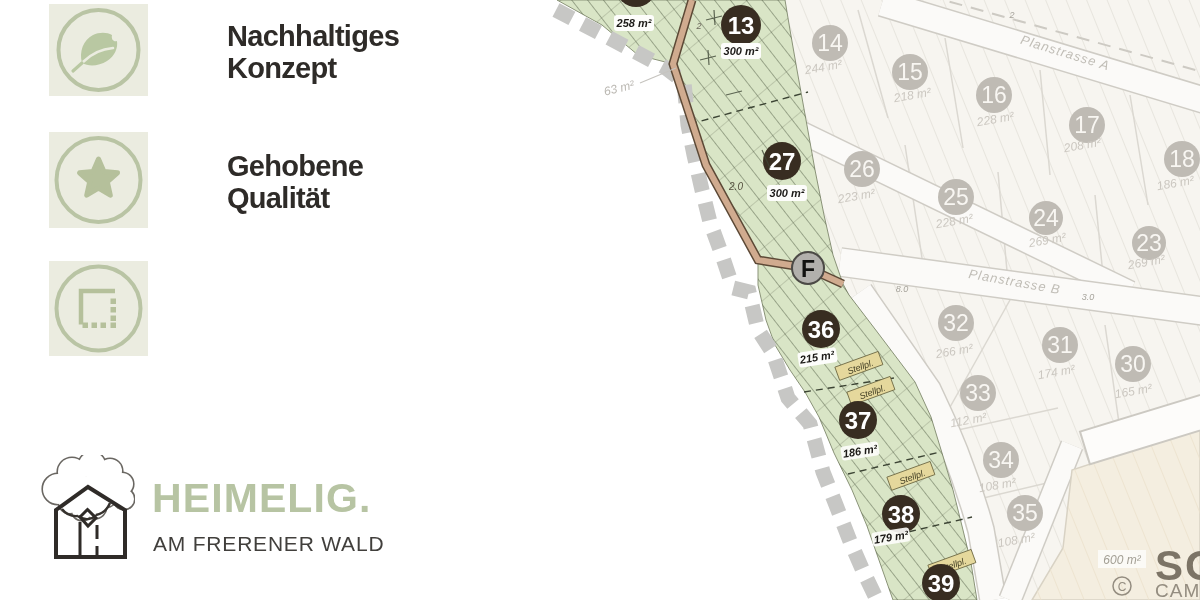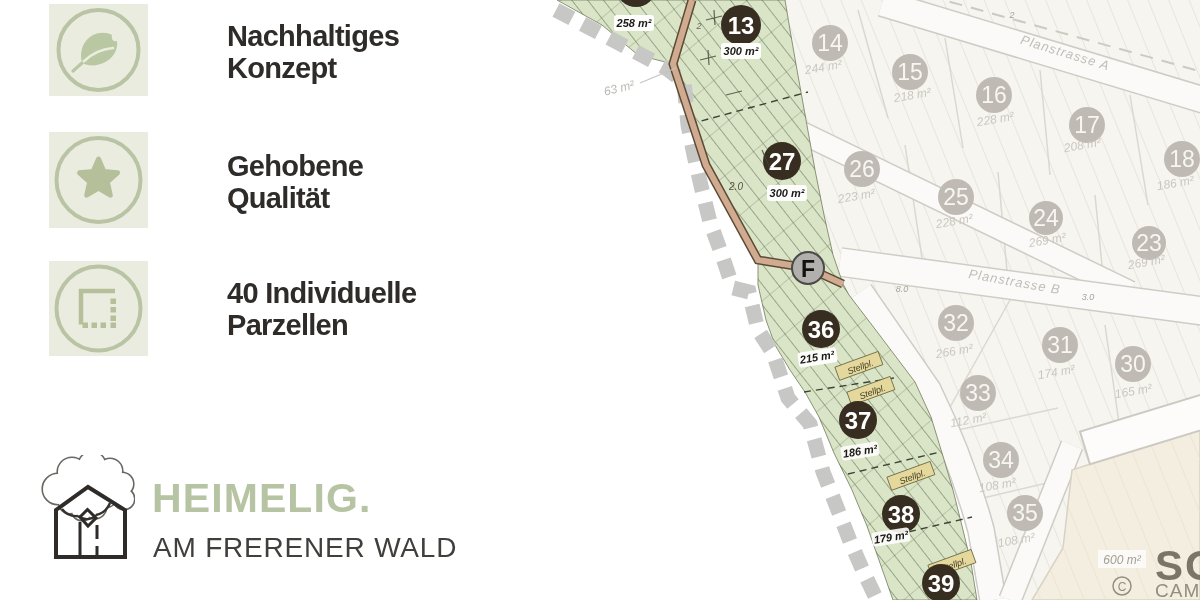--- a/index.html
+++ b/index.html
@@ -265,21 +265,20 @@
         <rect x="61.5" y="54.5" width="5.5" height="5.5"></rect>
   <rect x="33.5" y="61.5" width="5.5" height="5.5"></rect>
         <rect x="42.5" y="61.5" width="5.5" height="5.5"></rect>
         <rect x="51.5" y="61.5" width="5.5" height="5.5"></rect>
         <rect x="61.5" y="61.5" width="5.5" height="5.5"></rect>
  </g>
 </svg>
 
 <div class="txt" style="top:149.5px;">Gehobene<br>Qualität</div>
 <div class="txt" style="top:20px;">Nachhaltiges<br>Konzept</div>
-<div class="txt" style="top:277px;">40 Individuelle<br>Parzellen</div>
 
 <svg style="position:absolute;left:40px;top:455px" width="95" height="112" viewBox="0 0 95 112">
  <g stroke="#6a6762" stroke-width="3.2" fill="none">
   <circle cx="18" cy="34" r="15"></circle>
   <circle cx="32" cy="17" r="14"></circle>
   <circle cx="52" cy="10" r="13"></circle>
   <circle cx="70" cy="16" r="12"></circle>
   <circle cx="82" cy="29" r="11"></circle>
   <circle cx="84" cy="44" r="10"></circle>
   <circle cx="60" cy="25" r="13"></circle>
@@ -309,15 +308,15 @@
   <path d="M56,60 Q66,58 70,48"></path>
  </g>
  <path d="M16,102 L16,55 L48,32 L85,55 L85,102 Z" fill="none" stroke="#2f2b28" stroke-width="4" stroke-linejoin="miter"></path>
  <g fill="none" stroke="#2f2b28" stroke-width="3">
   <path d="M40,67 L40,102"></path>
   <path d="M57,70 L57,84 M57,91 L57,102"></path>
   <path d="M40,62 L47.5,54.5 L56,63 L48,71 Z"></path>
  </g>
 </svg>
 <div style="position:absolute;left:152px;top:475px;font-weight:bold;font-size:41px;color:#b7c4a3;letter-spacing:1.1px;">HEIMELIG.</div>
-<div style="position:absolute;left:153px;top:532px;font-size:28px;color:#413f3c;letter-spacing:0.8px;">AM FRERENER WALD</div>
+<div style="position:absolute;left:153px;top:532px;font-size:21px;color:#413f3c;letter-spacing:0.8px;">AM FRERENER WALD</div>
 
 </div>
 
 </body></html>

